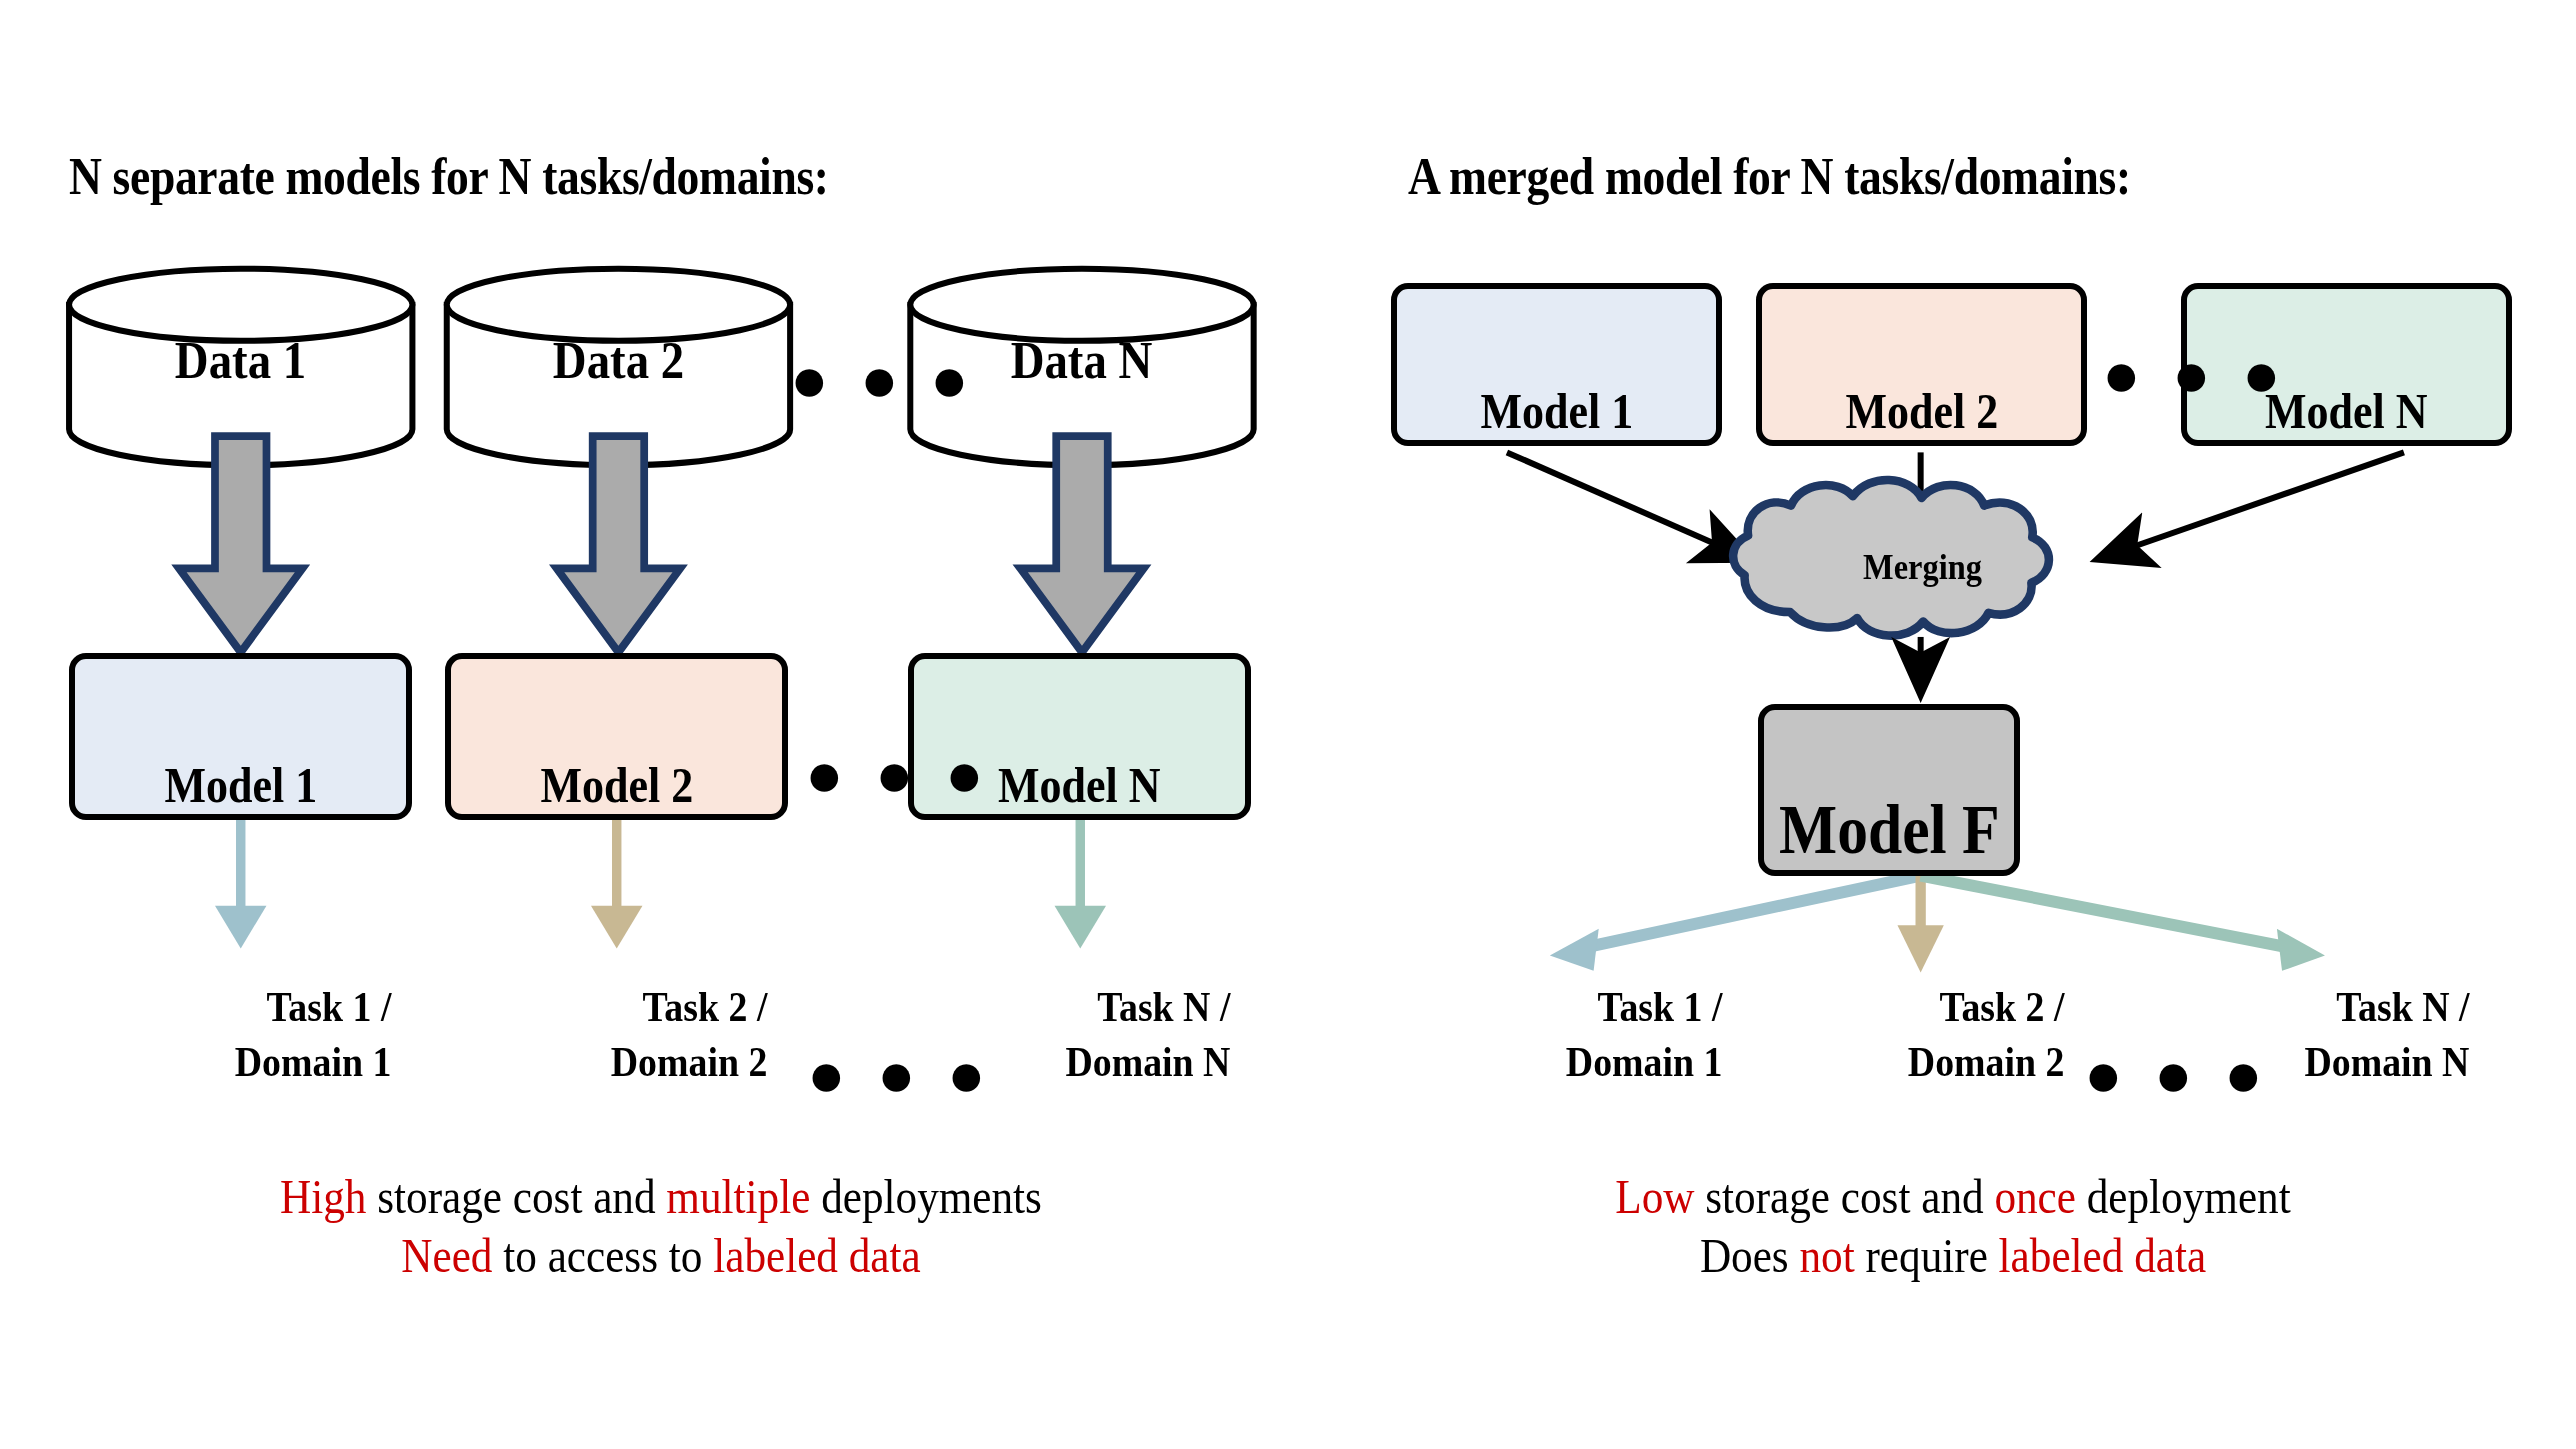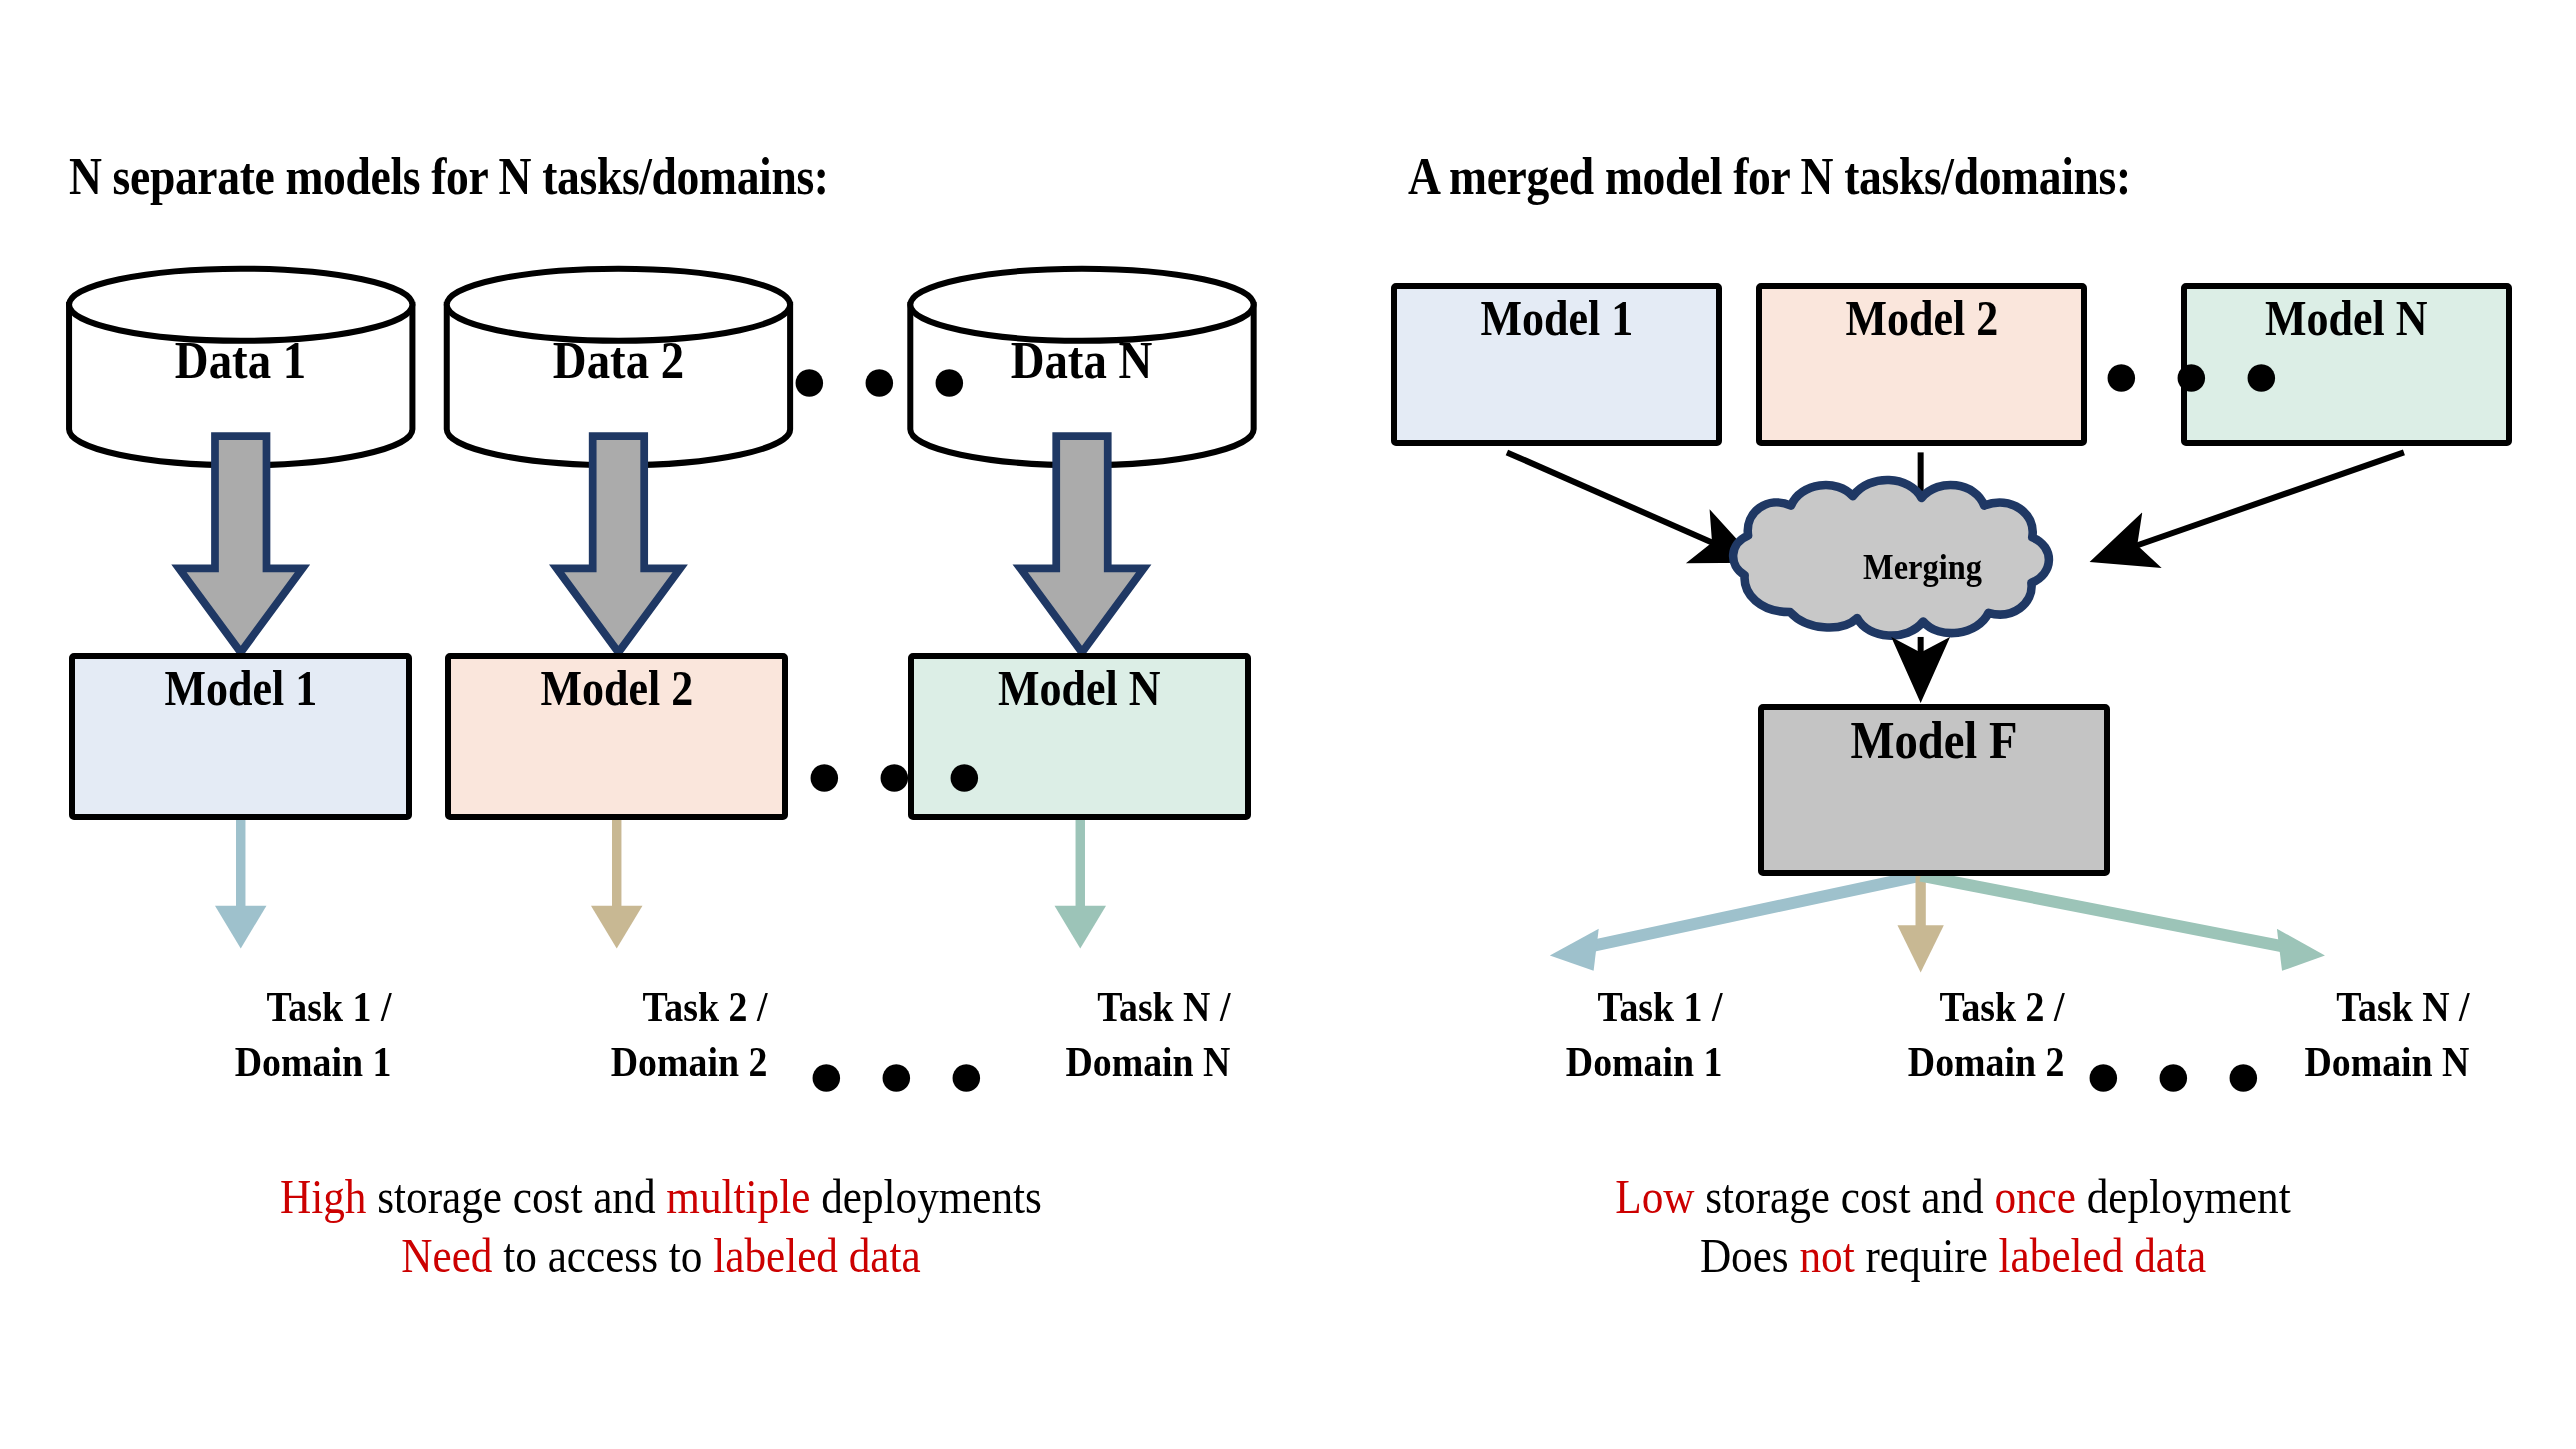--- a/index.html
+++ b/index.html
@@ -56,23 +56,23 @@
     color: #000;
     transform: scaleX(0.9);
     white-space: nowrap;
   }
 
   
   .box {
     position: absolute;
     box-sizing: border-box;
     border: 6px solid #000000;
-    border-radius: 5px;
+    border-radius: 17px;
     display: flex;
-    align-items: flex-start;
+    align-items: flex-end;
     justify-content: center;
     font-size: 50px;
     font-weight: bold;
     color: #000000;
   }
   .box span {
     transform: scaleX(0.88);
     white-space: nowrap;
   }
 
@@ -293,21 +293,21 @@
       <span>Model 2</span>
     </div>
     <div class="box" style="left:859px; top:283px; width:331px; height:163px; background:#DCEEE6;">
       <span>Model N</span>
     </div>
 
     <div class="dots" style="left:780px; top:343px;">● ● ●</div>
 
     <div class="cloud-label" style="left:517px; top:546px; width:167px; text-align:center;">Merging</div>
 
-    <div class="box" style="left:436px; top:704px; width:352px; height:172px; background:#C4C4C4; font-size:53px;">
+    <div class="box" style="left:436px; top:704px; width:262px; height:172px; background:#C4C4C4; font-size:70px;">
       <span>Model F</span>
     </div>
 
     <div class="tasklabel" style="left:94px; top:979px; width:326px;">
       <div>Task 1 /</div>
       <div>Domain 1</div>
     </div>
     <div class="tasklabel" style="left:436px; top:979px; width:326px;">
       <div>Task 2 /</div>
       <div>Domain 2</div>

